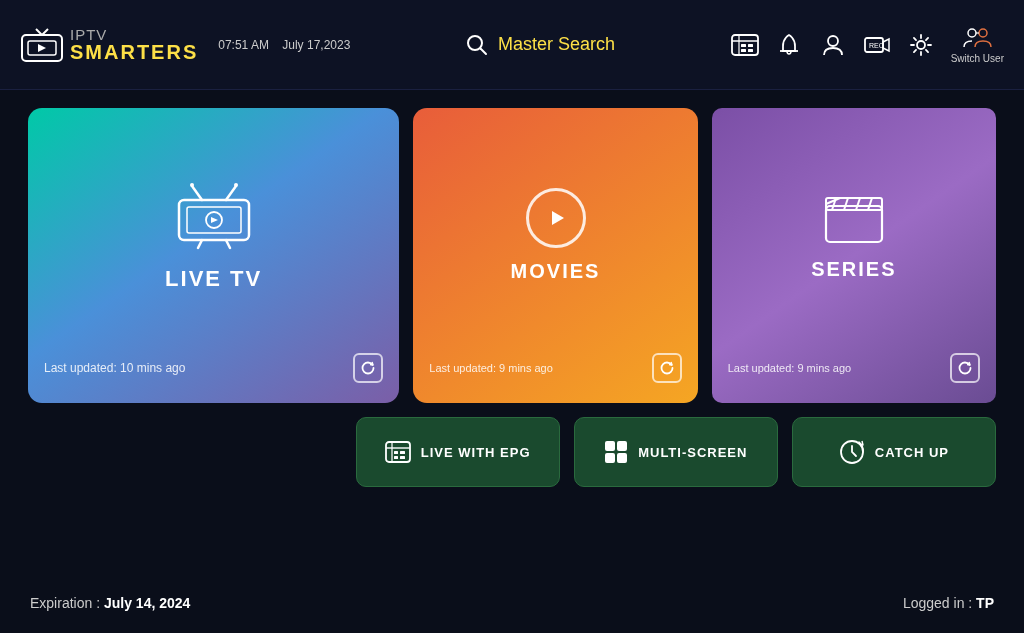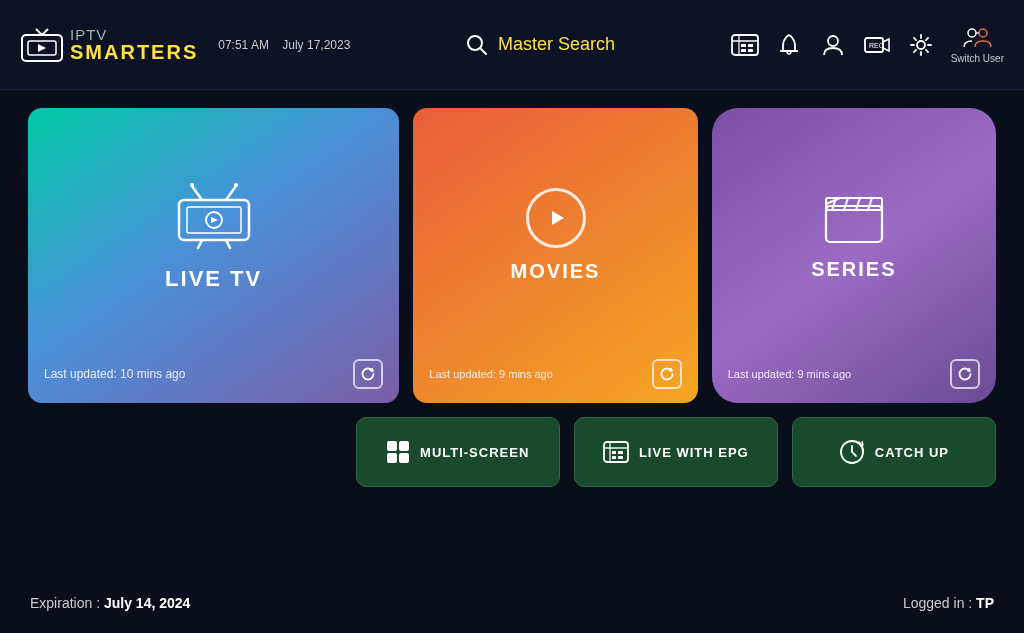--- a/index.html
+++ b/index.html
@@ -118,21 +118,21 @@
       position: relative;
       cursor: pointer;
     }
 
     .live-tv-icon {
       margin-bottom: 16px;
     }
 
     .update-bar {
       position: absolute;
-      bottom: 14px;
+      bottom: 20px;
       left: 16px;
       right: 16px;
       display: flex;
       align-items: center;
       justify-content: space-between;
       font-size: 12px;
       color: rgba(255,255,255,0.85);
     }
 
     .refresh-btn {
@@ -359,21 +359,21 @@
           <span style="font-size:11px;color:rgba(255,255,255,0.85);">Last updated: 9 mins ago</span>
           <div class="refresh-btn">
             <svg width="16" height="16" viewBox="0 0 16 16" fill="none">
               <path d="M13.5 8A5.5 5.5 0 1 1 8 2.5c1.8 0 3.4.87 4.4 2.2" stroke="white" stroke-width="1.8" stroke-linecap="round"></path>
               <polyline points="12,2 13,5 10,4.5" stroke="white" stroke-width="1.5" stroke-linejoin="round"></polyline>
             </svg>
           </div>
         </div>
       </div>
 
-      <div style="flex:1; border-radius:26px; background:linear-gradient(145deg,#7b4fa6 0%,#9b6bc4 50%,#6a4c93 100%); display:flex; flex-direction:column; align-items:center; justify-content:center; padding:16px; position:relative;">
+      <div style="flex:1; border-radius:10px; background:linear-gradient(145deg,#7b4fa6 0%,#9b6bc4 50%,#6a4c93 100%); display:flex; flex-direction:column; align-items:center; justify-content:center; padding:16px; position:relative;">
 
         <div style="margin-bottom:12px;">
           <svg width="64" height="56" viewBox="0 0 64 56" fill="none">
             <rect x="4" y="16" width="56" height="36" rx="4" fill="none" stroke="white" stroke-width="2.2"></rect>
             <rect x="4" y="8" width="56" height="12" rx="2" fill="none" stroke="white" stroke-width="2"></rect>
             <line x1="14" y1="8" x2="10" y2="20" stroke="white" stroke-width="2"></line>
             <line x1="26" y1="8" x2="22" y2="20" stroke="white" stroke-width="2"></line>
             <line x1="38" y1="8" x2="34" y2="20" stroke="white" stroke-width="2"></line>
             <line x1="50" y1="8" x2="46" y2="20" stroke="white" stroke-width="2"></line>
 
@@ -391,47 +391,47 @@
           </div>
         </div>
       </div>
     </div>
   </div>
 
   <div class="row2">
 
     <div class="bottom-btn">
       <span class="bottom-btn-icon">
-        <svg width="24" height="24" viewBox="0 0 24 24" fill="none">
-          <rect x="1" y="1" width="10" height="10" rx="2" fill="white"></rect>
-          <rect x="13" y="1" width="10" height="10" rx="2" fill="white"></rect>
-          <rect x="1" y="13" width="10" height="10" rx="2" fill="white"></rect>
-          <rect x="13" y="13" width="10" height="10" rx="2" fill="white"></rect>
-        </svg>
-      </span>
-      <span>MULTI-SCREEN</span>
-    </div>
-
-    <div class="bottom-btn">
-      <span class="bottom-btn-icon">
         <svg width="26" height="22" viewBox="0 0 26 22" fill="none">
           <rect x="1" y="1" width="24" height="20" rx="3" stroke="white" stroke-width="1.8"></rect>
           <line x1="1" y1="7" x2="25" y2="7" stroke="white" stroke-width="1.4"></line>
           <line x1="7" y1="1" x2="7" y2="21" stroke="white" stroke-width="1.2"></line>
           <rect x="9" y="10" width="4" height="3" rx="0.5" fill="white"></rect>
           <rect x="15" y="10" width="5" height="3" rx="0.5" fill="white"></rect>
           <rect x="9" y="15" width="4" height="3" rx="0.5" fill="white"></rect>
           <rect x="15" y="15" width="5" height="3" rx="0.5" fill="white"></rect>
         </svg>
       </span>
       <span>LIVE WITH EPG</span>
     </div>
 
     <div class="bottom-btn">
       <span class="bottom-btn-icon">
+        <svg width="24" height="24" viewBox="0 0 24 24" fill="none">
+          <rect x="1" y="1" width="10" height="10" rx="2" fill="white"></rect>
+          <rect x="13" y="1" width="10" height="10" rx="2" fill="white"></rect>
+          <rect x="1" y="13" width="10" height="10" rx="2" fill="white"></rect>
+          <rect x="13" y="13" width="10" height="10" rx="2" fill="white"></rect>
+        </svg>
+      </span>
+      <span>MULTI-SCREEN</span>
+    </div>
+
+    <div class="bottom-btn">
+      <span class="bottom-btn-icon">
         <svg width="26" height="26" viewBox="0 0 26 26" fill="none">
           <circle cx="13" cy="13" r="11" stroke="white" stroke-width="1.8"></circle>
           <polyline points="13,7 13,13 17,17" stroke="white" stroke-width="1.8" stroke-linecap="round"></polyline>
           <path d="M20 3 A11 11 0 0 1 24 13" stroke="white" stroke-width="1.5" stroke-linecap="round"></path>
           <polyline points="23,2 24,6 20,5" stroke="white" stroke-width="1.4" stroke-linejoin="round"></polyline>
         </svg>
       </span>
       <span>CATCH UP</span>
     </div>
   </div>

